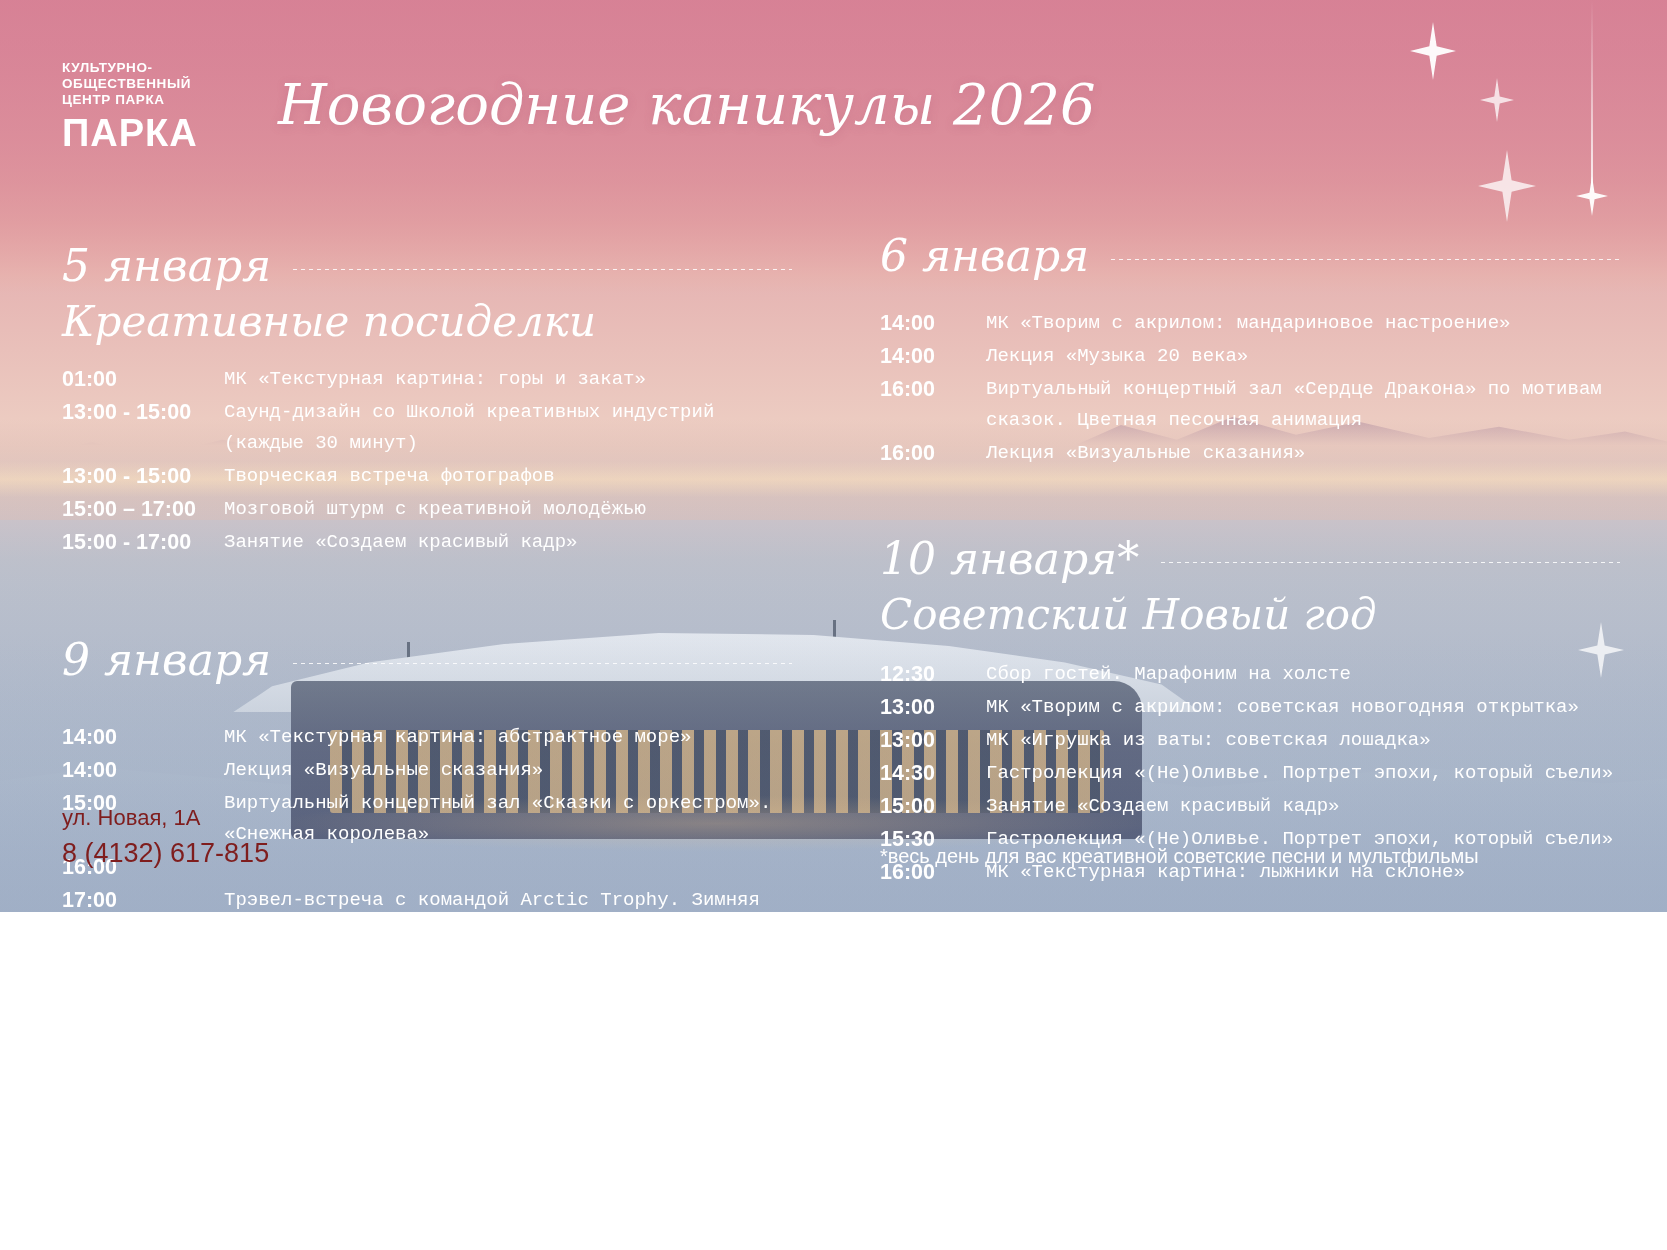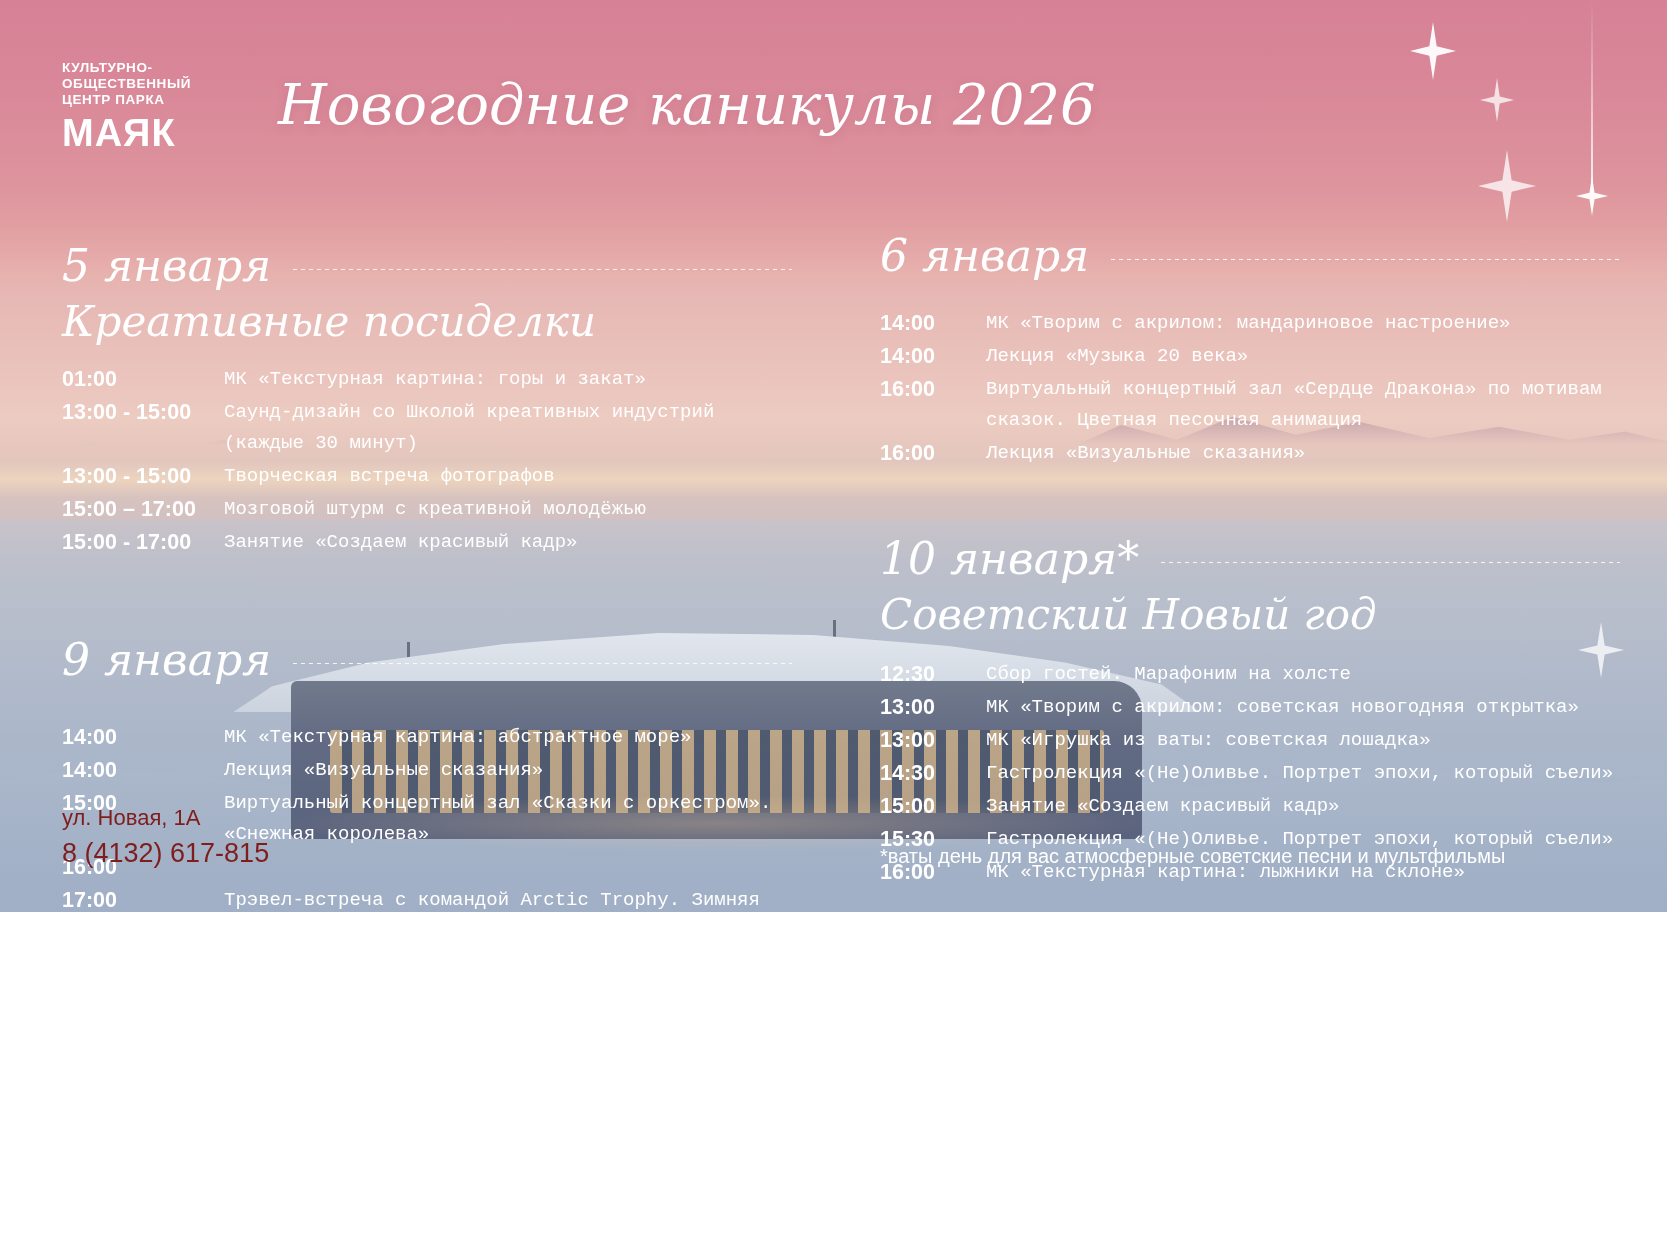--- a/index.html
+++ b/index.html
@@ -321,21 +321,21 @@
   <div class="spark dim" style="left:78px; top:1040px; width:50px; height:62px;"></div>
   <div class="spark" style="left:745px; top:1028px; width:40px; height:50px;"></div>
   <div class="spark dim" style="left:588px; top:1158px; width:38px; height:48px;"></div>
 
   <div class="content">
 
     <div class="logo">
       <div class="logo-top">КУЛЬТУРНО-</div>
       <div class="logo-top">ОБЩЕСТВЕННЫЙ</div>
       <div class="logo-top">ЦЕНТР ПАРКА</div>
-      <div class="logo-main">МАЯК</div>
+      <div class="logo-main">ПАРКА</div>
     </div>
 
     <div class="main-title">Новогодние каникулы 2026</div>
 
     <div class="col col-left">
 
       <div class="block">
         <div class="date-row">
           <div class="date">5 января</div>
           <div class="dotline"></div>
@@ -460,16 +460,16 @@
         </div>
       </div>
 
     </div>
 
     <div class="footer-left">
       <div class="addr">ул. Новая, 1А</div>
       <div class="phone">8 (4132) 617-815</div>
     </div>
 
-    <div class="footer-note">*ваты день для вас атмосферные советские песни и мультфильмы</div>
+    <div class="footer-note">*весь день для вас креативной советские песни и мультфильмы</div>
 
   </div>
 </div>
 
 </body></html>

